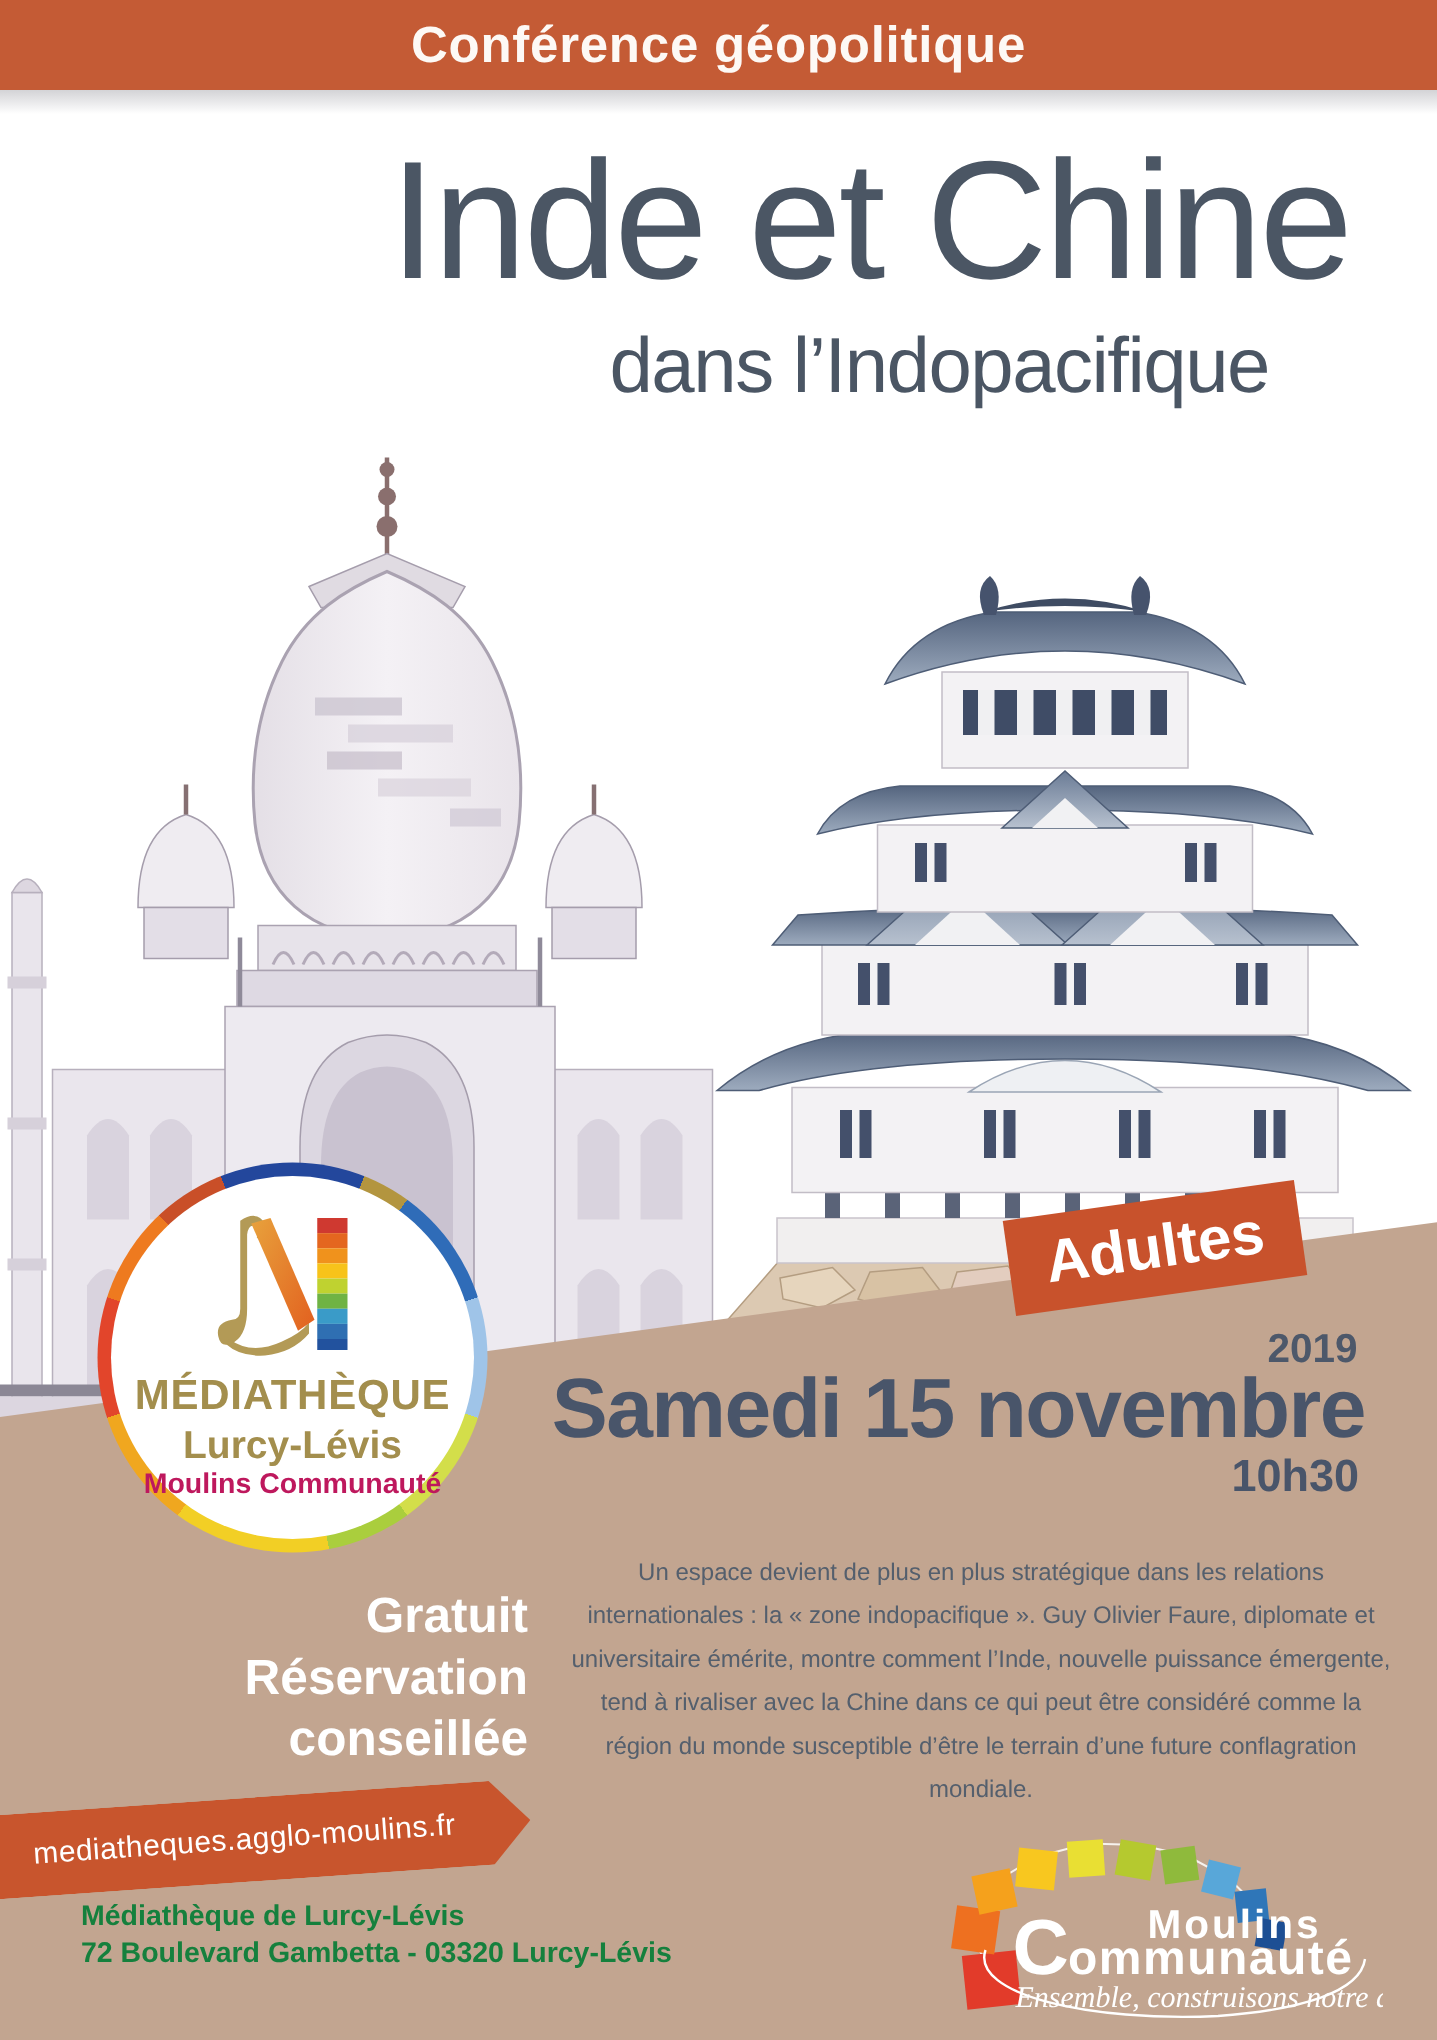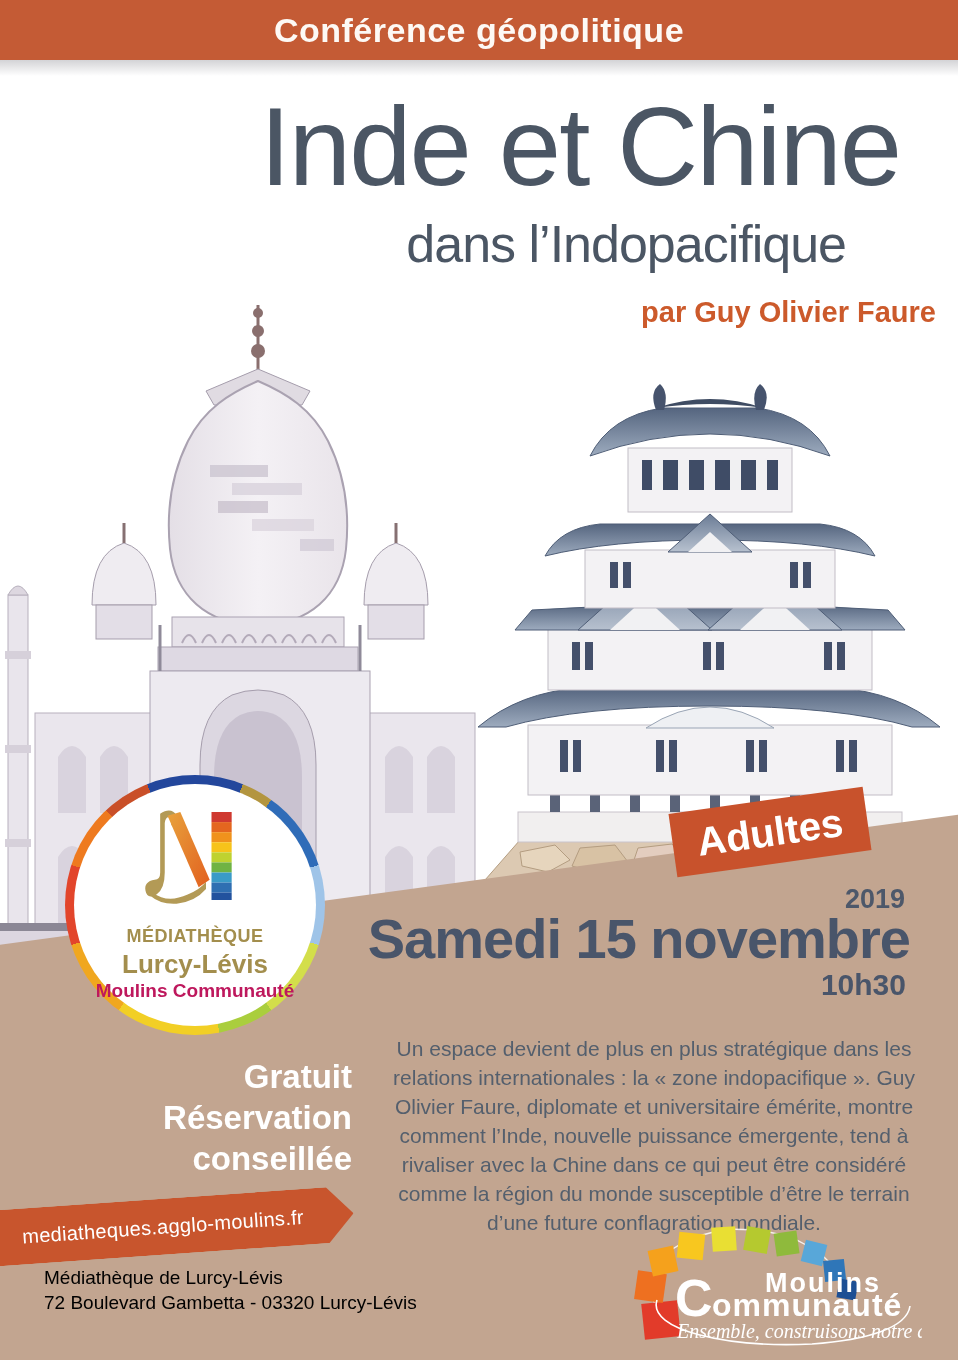--- a/index.html
+++ b/index.html
@@ -45,72 +45,71 @@
     background:#c8522c;transform:rotate(-8deg);
     display:flex;align-items:center;justify-content:center;
   }
   .badge span{color:#ffffff;font-size:40px;font-weight:700;}
   
   .event-year{position:absolute;right:53px;top:884px;z-index:5;font-size:27px;font-weight:700;color:#4d586a;}
   .event-date{position:absolute;right:48px;top:906px;z-index:5;font-size:56px;font-weight:700;color:#49556a;letter-spacing:-1px;}
   .event-time{position:absolute;right:52px;top:968px;z-index:5;font-size:30px;font-weight:700;color:#49556a;}
   .event-desc{
     position:absolute;left:378px;top:1034px;width:552px;z-index:5;
-    font-size:21px;line-height:29px;color:#545f6d;text-align:center;font-weight:400;
+    font-size:16px;line-height:29px;color:#545f6d;text-align:center;font-weight:400;
   }
   
   .logo-circle{
     position:absolute;left:65px;top:775px;width:260px;height:260px;z-index:4;border-radius:50%;
     background:conic-gradient(
       #23479c 0 6%, #b3953f 6% 10%, #2f6cb8 10% 20%, #9fc4e8 20% 30%,
       #d3de4a 30% 40%, #aace3d 40% 47%, #f2cf25 47% 60%, #f0a71f 60% 70%,
       #e2452b 70% 80%, #ee7a1f 80% 88%, #c94f28 88% 94%, #23479c 94% 100%);
   }
   .logo-inner{
     position:absolute;left:9px;top:9px;width:242px;height:242px;border-radius:50%;
     background:#ffffff;display:flex;flex-direction:column;align-items:center;
   }
   .logo-m{width:110px;height:112px;margin-top:16px;}
-  .logo-l1{font-size:18px;font-weight:700;color:#a38e4d;letter-spacing:.5px;margin-top:14px;}
+  .logo-l1{font-size:28px;font-weight:700;color:#a38e4d;letter-spacing:.5px;margin-top:2px;}
   .logo-l2{font-size:26px;font-weight:700;color:#a38e4d;margin-top:2px;}
   .logo-l3{font-size:19px;font-weight:700;color:#be185d;margin-top:0;}
   
   .admission{
     position:absolute;left:40px;top:1056px;width:312px;z-index:5;text-align:right;
     color:#ffffff;font-size:33px;font-weight:700;line-height:41px;
   }
   
   .web-arrow{
     position:absolute;left:-8px;top:1198px;width:362px;height:56px;z-index:5;
     background:#c8552d;transform:rotate(-4deg);
     clip-path:polygon(0 0,calc(100% - 26px) 0,100% 50%,calc(100% - 26px) 100%,0 100%);
     display:flex;align-items:center;justify-content:center;
   }
   .web-arrow span{color:#ffffff;font-size:20px;font-weight:400;letter-spacing:.3px;padding-right:20px;}
   
   .contact{
-    position:absolute;left:44px;top:1266px;z-index:5;color:#000000;
-    font-size:19px;font-weight:400;line-height:24.5px;
+    position:absolute;left:54px;top:1266px;z-index:5;color:#15803d;
+    font-size:19px;font-weight:700;line-height:24.5px;
   }
   
   .community-logo{position:absolute;left:617px;top:1226px;width:305px;height:124px;z-index:5;}
 </style>
 </head>
 <body>
 
 <div class="poster">
 
   <div class="top-banner">
     <span>Conférence géopolitique</span>
   </div>
   <div class="banner-shadow"></div>
 
   <div class="main-title">Inde et Chine</div>
   <div class="sub-title">dans l’Indopacifique</div>
-  <div class="author">par Guy Olivier Faure</div>
 
   <svg class="taj" viewBox="0 0 480 655">
     <defs>
       <linearGradient id="domeg" x1="0" y1="0" x2="1" y2="0">
         <stop offset="0" stop-color="#e4dfe6"></stop>
           <stop offset=".5" stop-color="#f4f1f5"></stop>
           <stop offset="1" stop-color="#e9e4ea"></stop>
       </linearGradient>
     </defs>
 

